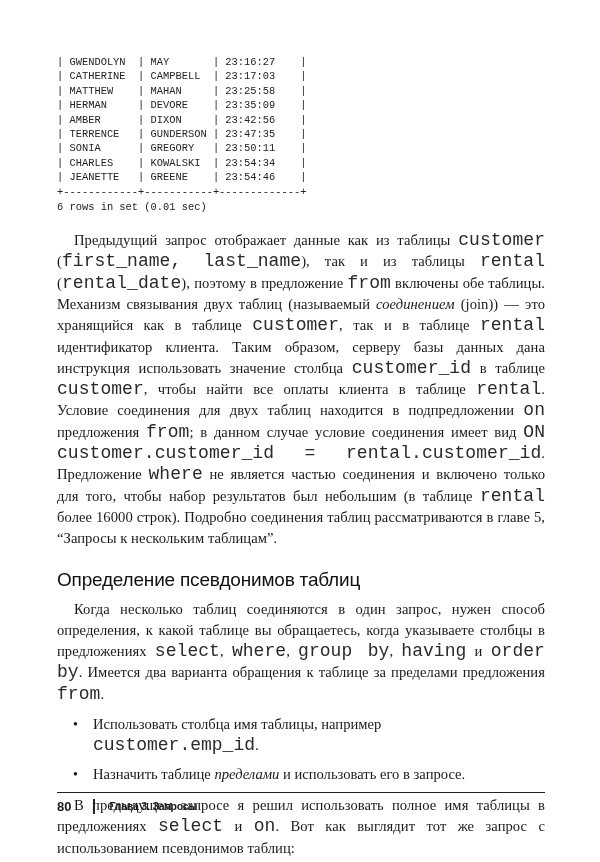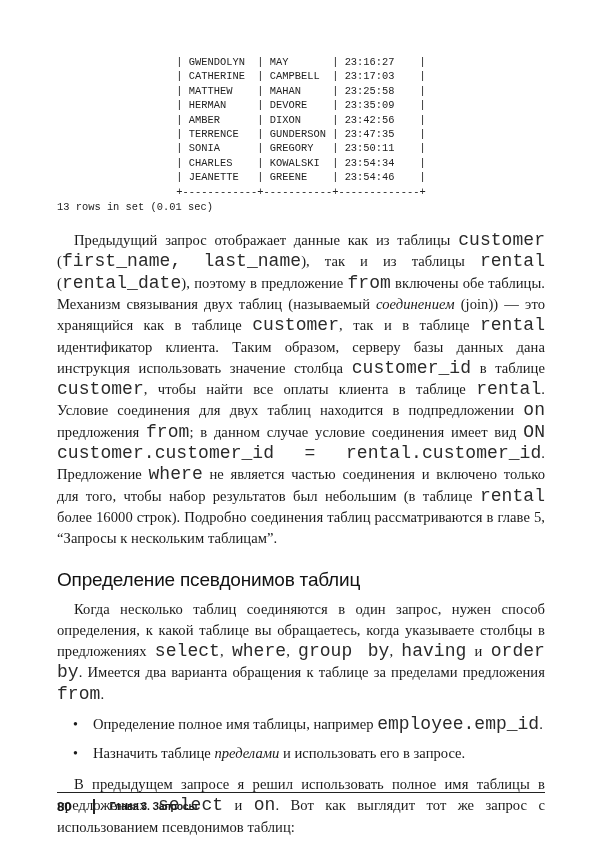--- a/index.html
+++ b/index.html
@@ -2,21 +2,21 @@
 <html><head>
   <meta charset="utf-8">
   <style>
     html, body { margin: 0; padding: 0; }
     body {
       width: 600px; height: 862px; background: #ffffff; position: relative; overflow: hidden;
       color: #1a1a1a;
       font-family: "Liberation Serif", "DejaVu Serif", serif;
     }
     .page { position: absolute; left: 57px; top: 55px; width: 488px; }
-    pre, .mono { font-family: "Liberation Mono", "DejaVu Sans Mono", monospace; text-align: center; }
+    pre, .mono { font-family: "Liberation Mono", "DejaVu Sans Mono", monospace; }
     pre.result {
       margin: 0; font-size: 10.4px; line-height: 14.4px; color: #222; white-space: pre;
     }
     .status { font-family: "Liberation Mono", monospace; font-size: 10.4px; line-height: 14px; margin-top: 1px; color:#222; }
     p.body {
       margin: 0; font-size: 14.6px; line-height: 21.3px; text-align: justify;
       text-indent: 17px; letter-spacing: 0.05px;
     }
     p.body .mono, li .mono { font-size: 18px; color: #2a2a2a; }
     p.first { margin-top: 16px; }
@@ -50,36 +50,36 @@
   <pre class="result" id="result-table">| GWENDOLYN  | MAY       | 23:16:27    |
 | CATHERINE  | CAMPBELL  | 23:17:03    |
 | MATTHEW    | MAHAN     | 23:25:58    |
 | HERMAN     | DEVORE    | 23:35:09    |
 | AMBER      | DIXON     | 23:42:56    |
 | TERRENCE   | GUNDERSON | 23:47:35    |
 | SONIA      | GREGORY   | 23:50:11    |
 | CHARLES    | KOWALSKI  | 23:54:34    |
 | JEANETTE   | GREENE    | 23:54:46    |
 +------------+-----------+-------------+</pre>
-  <div class="status">13 rows in set (0.01 sec)</div>
+  <div class="status">6 rows in set (0.01 sec)</div>
 
   <p class="body first">
     <span>Предыдущий запрос отображает данные как из таблицы </span><span class="mono">customer</span><span> (</span><span class="mono">first_name, last_name</span><span>), так и из таблицы </span><span class="mono">rental</span><span> (</span><span class="mono">rental_date</span><span>), поэтому в предложение </span><span class="mono">from</span><span> включены обе таблицы. Механизм связывания двух таблиц (называемый </span><em>соединением</em><span> (join)) — это хранящийся как в таблице </span><span class="mono">customer</span><span>, так и в таблице </span><span class="mono">rental</span><span> идентификатор клиента. Таким образом, серверу базы данных дана инструкция использовать значение столбца </span><span class="mono">customer_id</span><span> в таблице </span><span class="mono">customer</span><span>, чтобы найти все оплаты клиента в таблице </span><span class="mono">rental</span><span>. Условие соединения для двух таблиц находится в подпредложении </span><span class="mono">on</span><span> предложения </span><span class="mono">from</span><span>; в данном случае условие соединения имеет вид </span><span class="mono">ON customer.customer_id = rental.customer_id</span><span>. Предложение </span><span class="mono">where</span><span> не является частью соединения и включено только для того, чтобы набор результатов был небольшим (в таблице </span><span class="mono">rental</span><span> более 16000 строк). Подробно соединения таблиц рассматриваются в главе 5, “Запросы к нескольким таблицам”.</span>
   </p>
 
   <h2 class="heading">Определение псевдонимов таблиц</h2>
 
   <p class="body">
     <span>Когда несколько таблиц соединяются в один запрос, нужен способ определения, к какой таблице вы обращаетесь, когда указываете столбцы в предложениях </span><span class="mono">select</span><span>, </span><span class="mono">where</span><span>, </span><span class="mono">group by</span><span>, </span><span class="mono">having</span><span> и </span><span class="mono">order by</span><span>. Имеется два варианта обращения к таблице за пределами предложения </span><span class="mono">from</span><span>.</span>
   </p>
 
   <ul class="bullets">
     <li>
       <span class="dot">•</span>
-      <span>Определение полное имя таблицы, например </span><span class="mono">employee.emp_id</span><span>.</span>
+      <span>Использовать столбца имя таблицы, например </span><span class="mono">customer.emp_id</span><span>.</span>
     </li>
     <li>
       <span class="dot">•</span>
       <span>Назначить таблице </span><em>пределами</em><span> и использовать его в запросе.</span>
     </li>
   </ul>
 
   <p class="body after-list">
     <span>В предыдущем запросе я решил использовать полное имя таблицы в предложениях </span><span class="mono">select</span><span> и </span><span class="mono">on</span><span>. Вот как выглядит тот же запрос с использованием псевдонимов таблиц:</span>
   </p>

